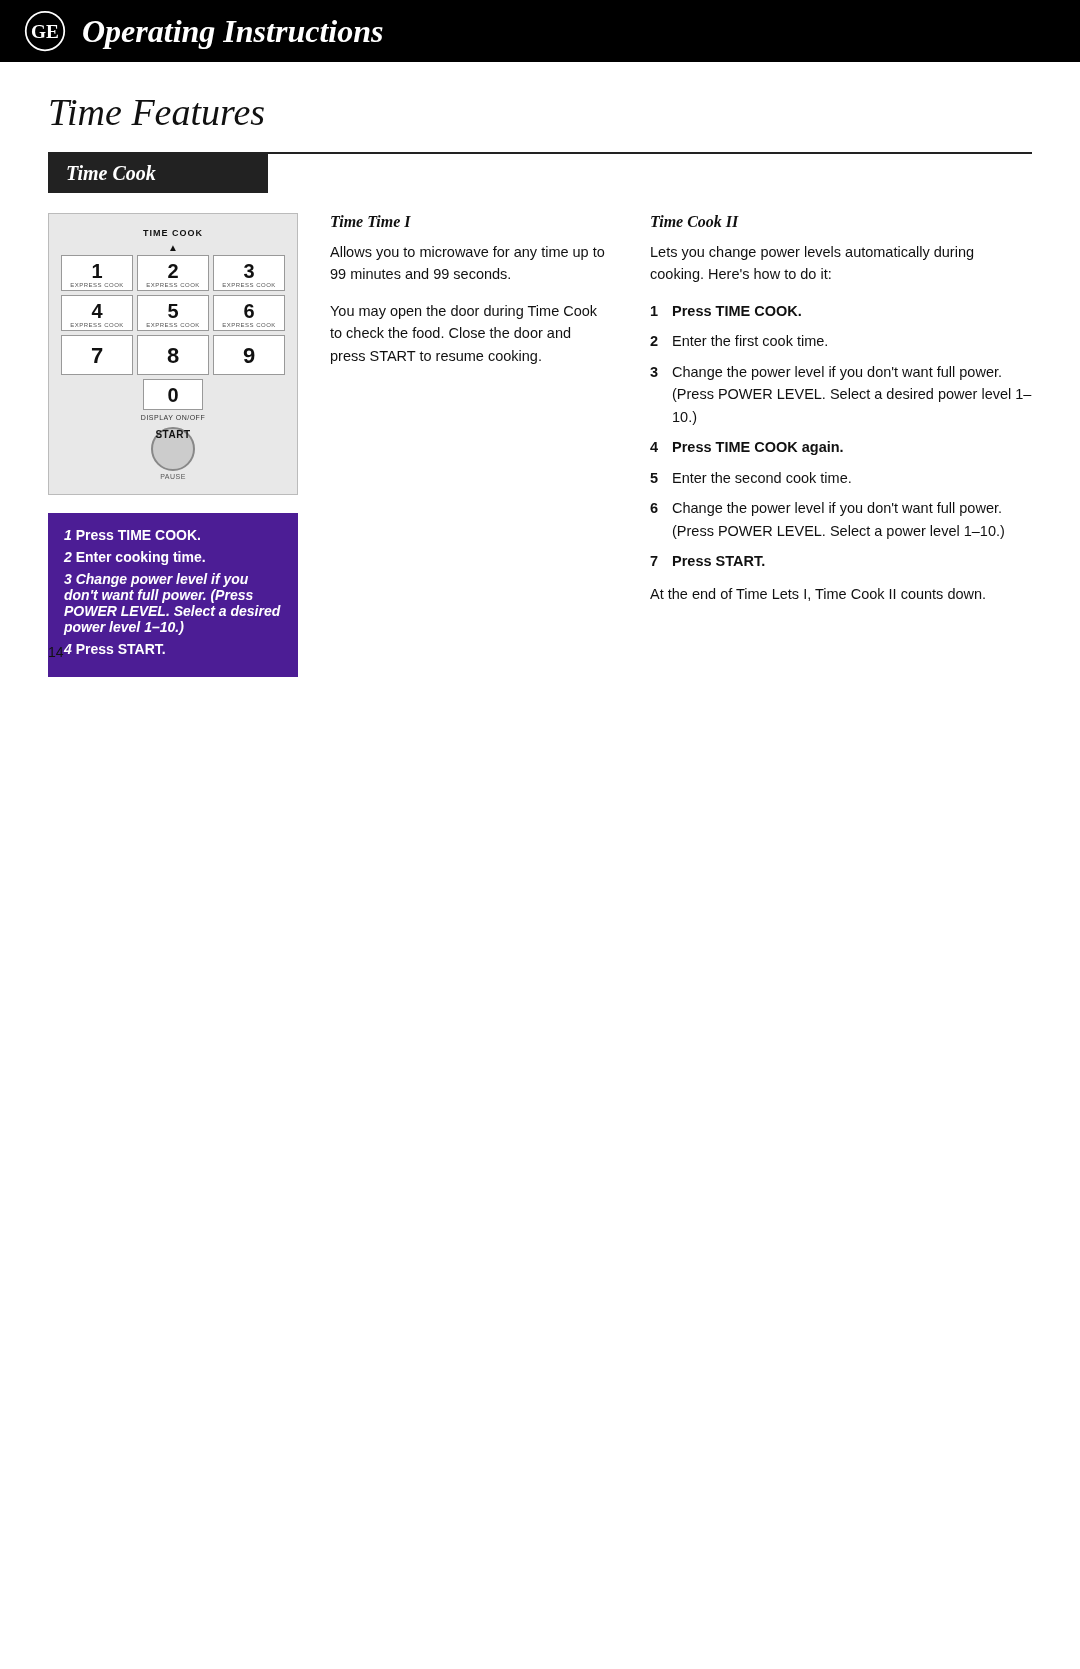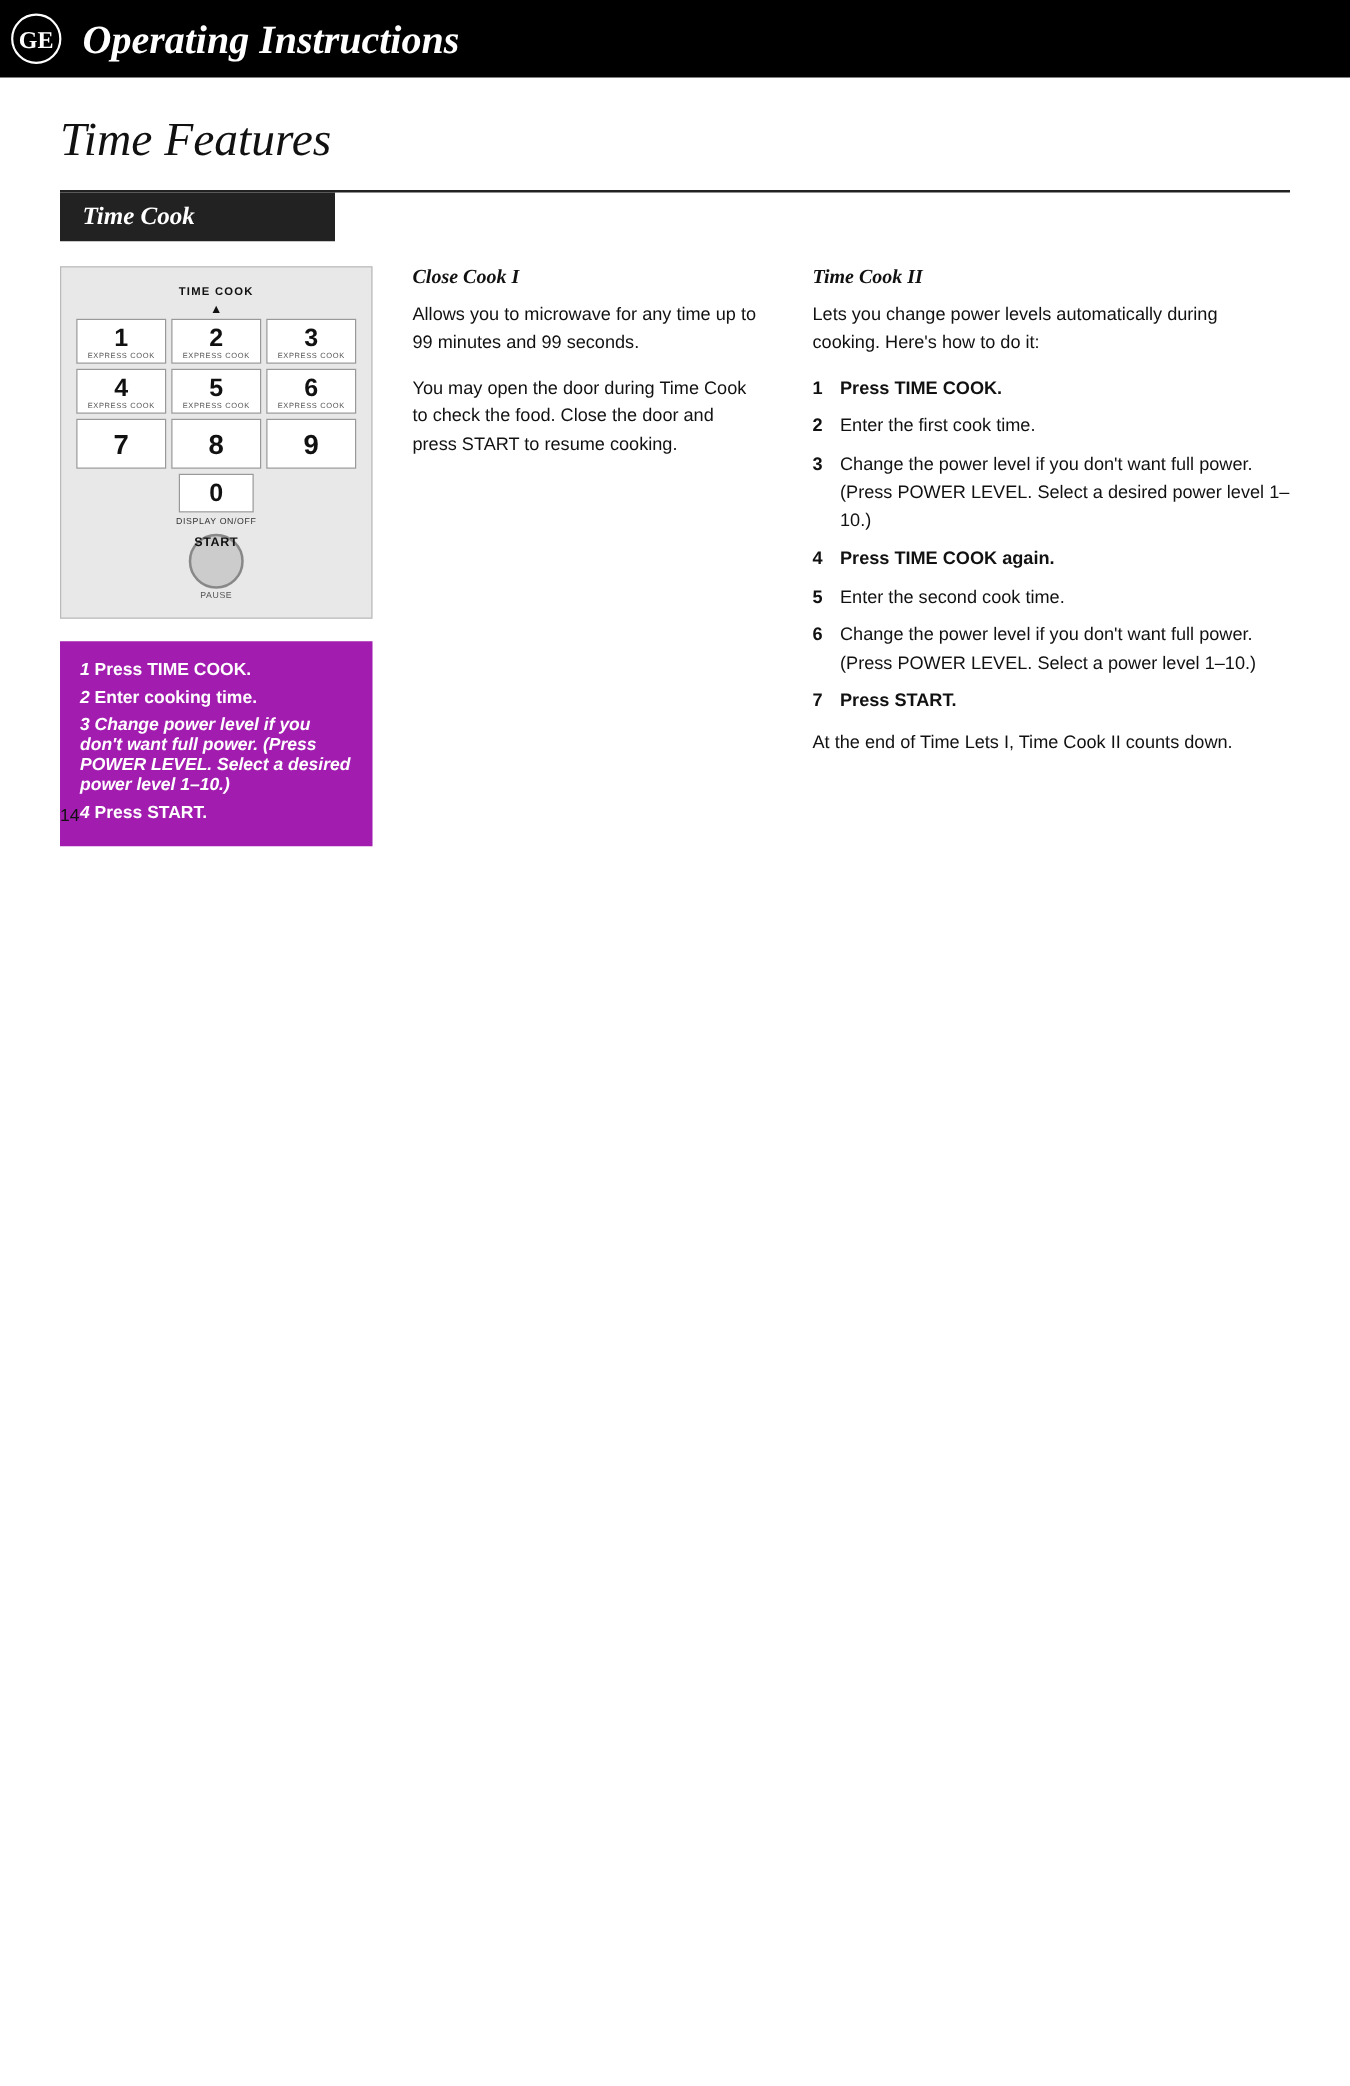--- a/index.html
+++ b/index.html
@@ -9,21 +9,21 @@
       background: #fff;
       font-family: Arial, sans-serif;
       color: #111;
     }
 
     
     .header {
       background: #000;
       display: flex;
       align-items: center;
-      padding: 10px 8px;
+      padding: 10px 24px;
       gap: 16px;
     }
     .header-title {
       color: #fff;
       font-size: 32px;
       font-style: italic;
       font-weight: bold;
       font-family: Georgia, serif;
     }
 
@@ -184,21 +184,21 @@
     }
 
     .keypad-pause-label {
       font-size: 7px;
       letter-spacing: 0.5px;
       color: #555;
     }
 
     
     .instructions-box {
-      background: #a21caf;
+      background: #4c1d95;
       color: #fff;
       padding: 14px 16px;
     }
 
     .instructions-box p {
       font-size: 14px;
       margin-bottom: 6px;
       font-weight: bold;
     }
 
@@ -369,21 +369,21 @@
       <div class="instructions-box">
         <p><span class="step-num">1</span> Press TIME COOK.</p>
         <p><span class="step-num">2</span> Enter cooking time.</p>
         <p class="italic-step"><span class="step-num">3</span> Change power level if you don't want full power. (Press POWER LEVEL. Select a desired power level 1–10.)</p>
         <p><span class="step-num">4</span> Press START.</p>
       </div>
 
     </div>
 
     <div class="middle-column">
-      <div class="col-title">Close Cook I</div>
+      <div class="col-title">Time Time I</div>
       <p class="col-text">Allows you to microwave for any time up to 99 minutes and 99 seconds.</p>
       <p class="col-text">You may open the door during Time Cook to check the food. Close the door and press START to resume cooking.</p>
     </div>
 
     <div class="right-column">
       <div class="col-title">Time Cook II</div>
       <p class="col-text">Lets you change power levels automatically during cooking. Here's how to do it:</p>
 
       <ul class="step-list">
         <li>

